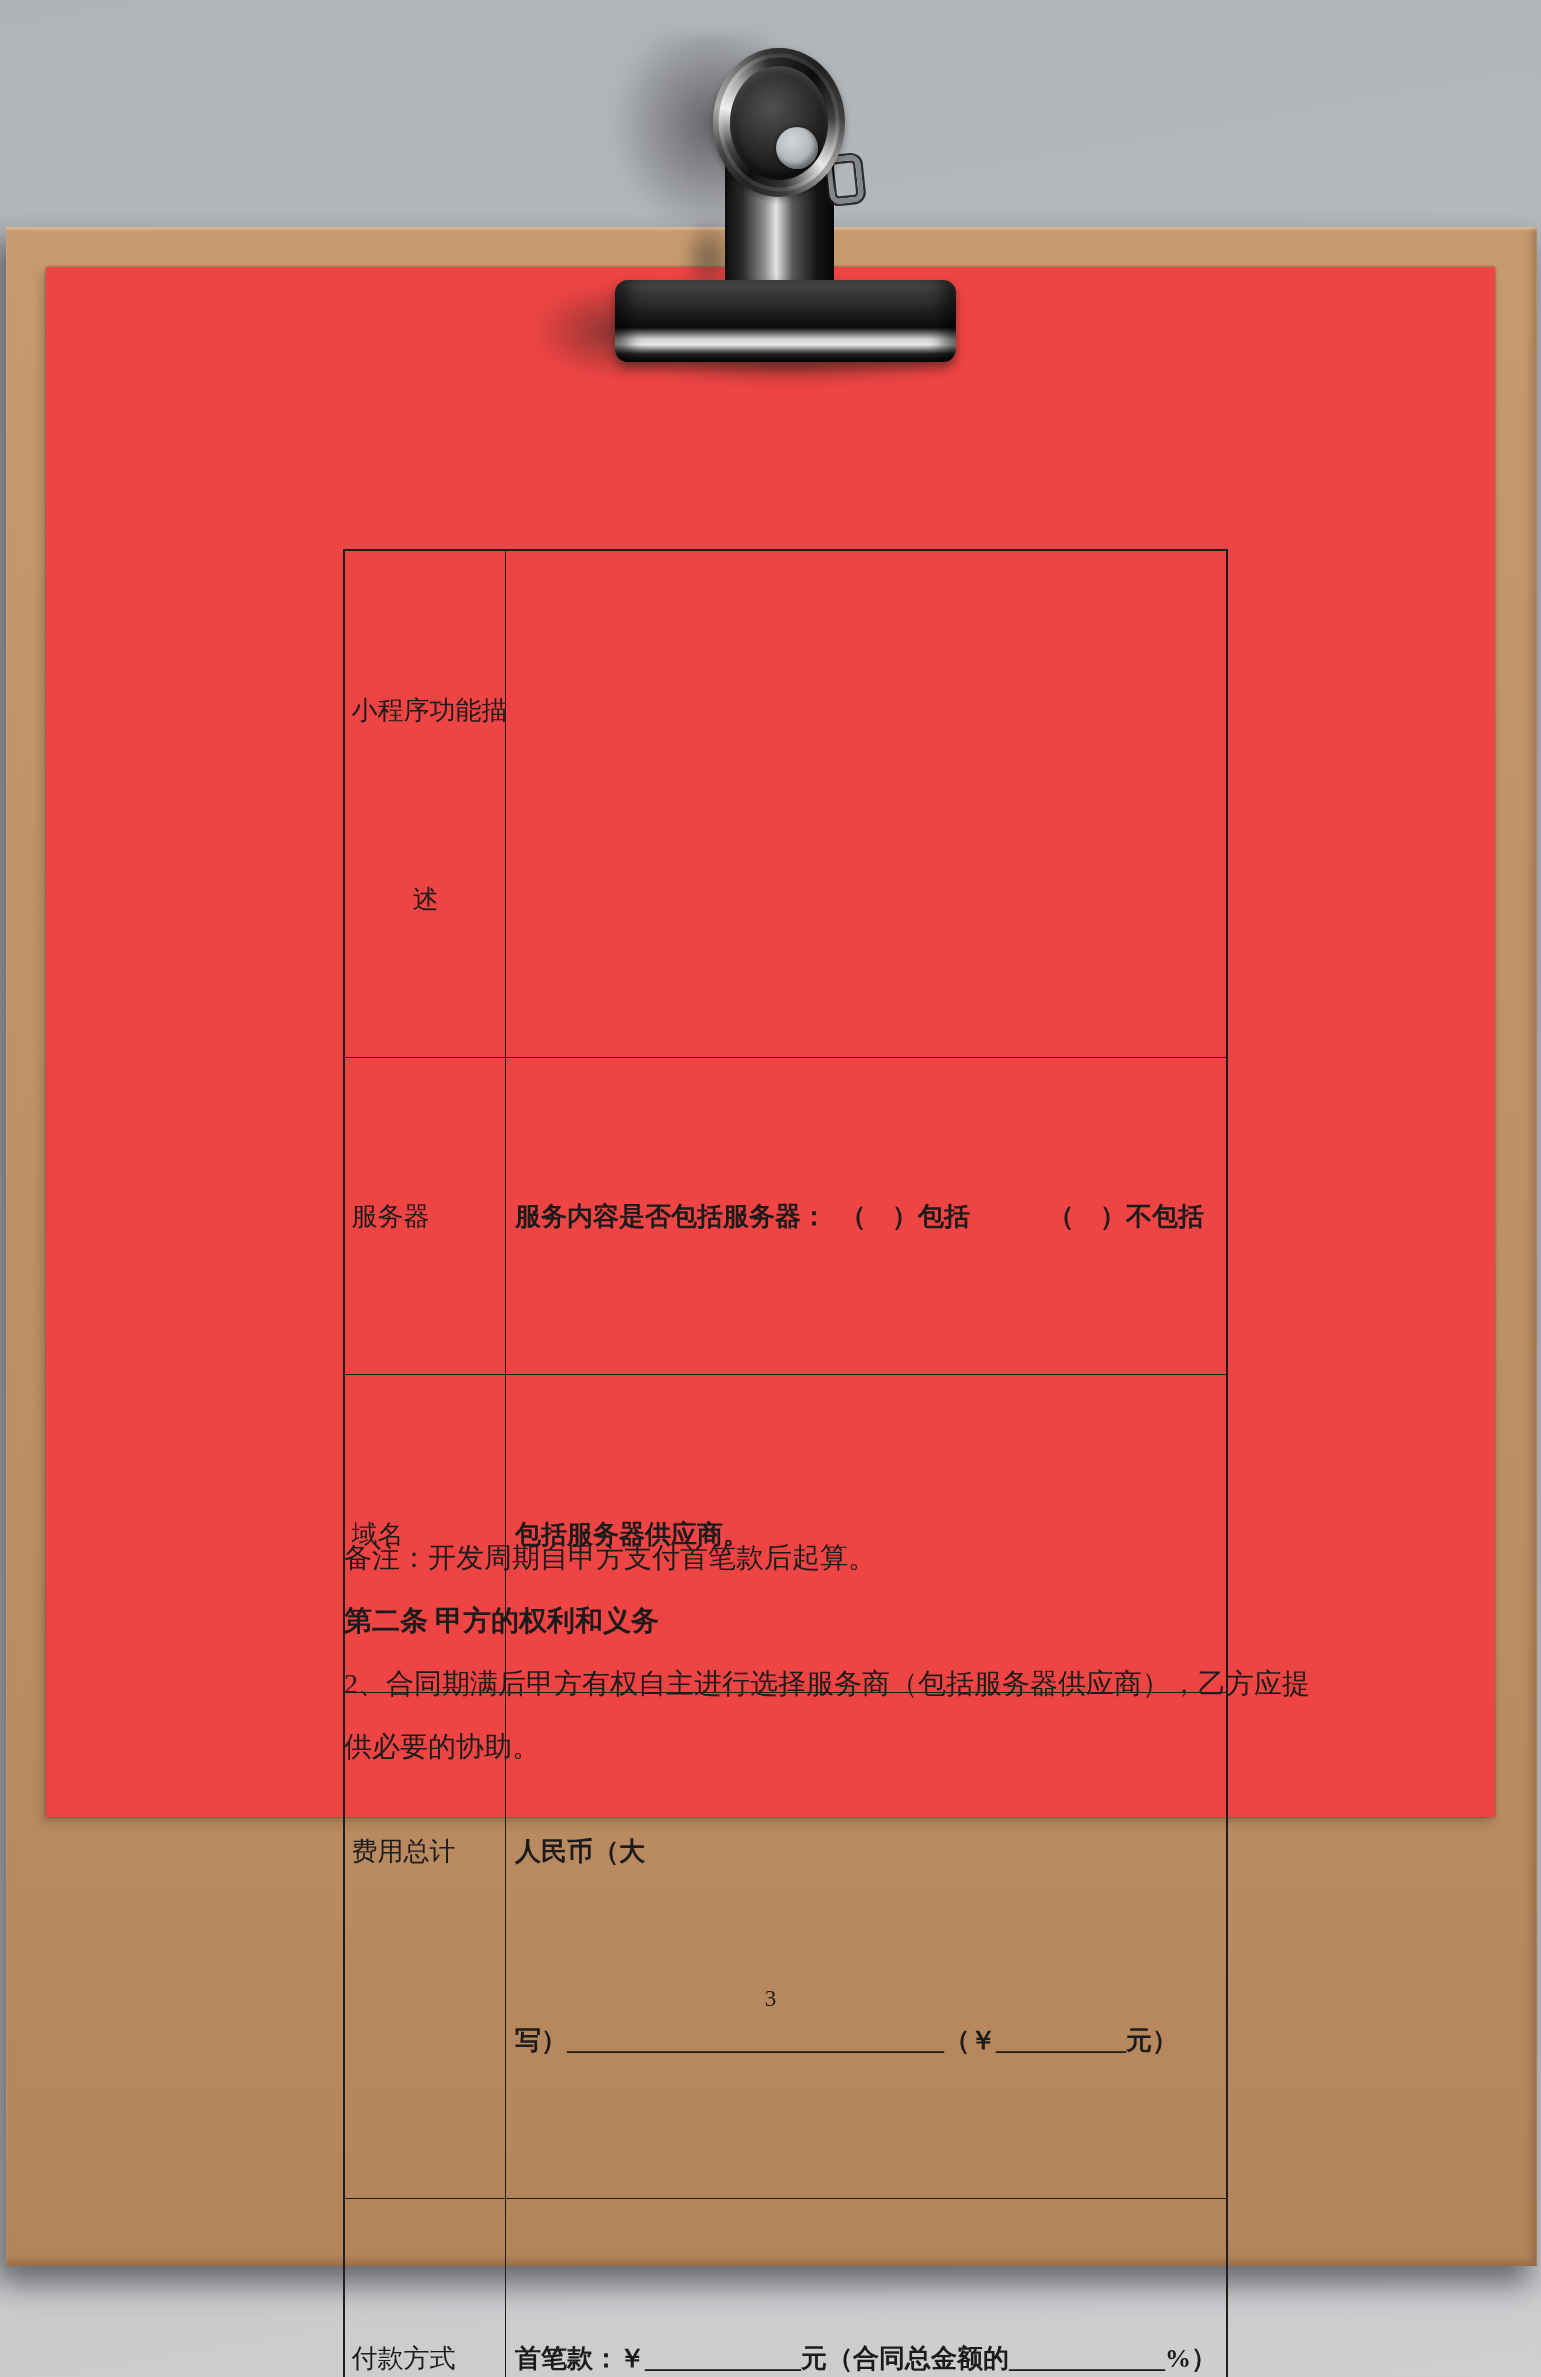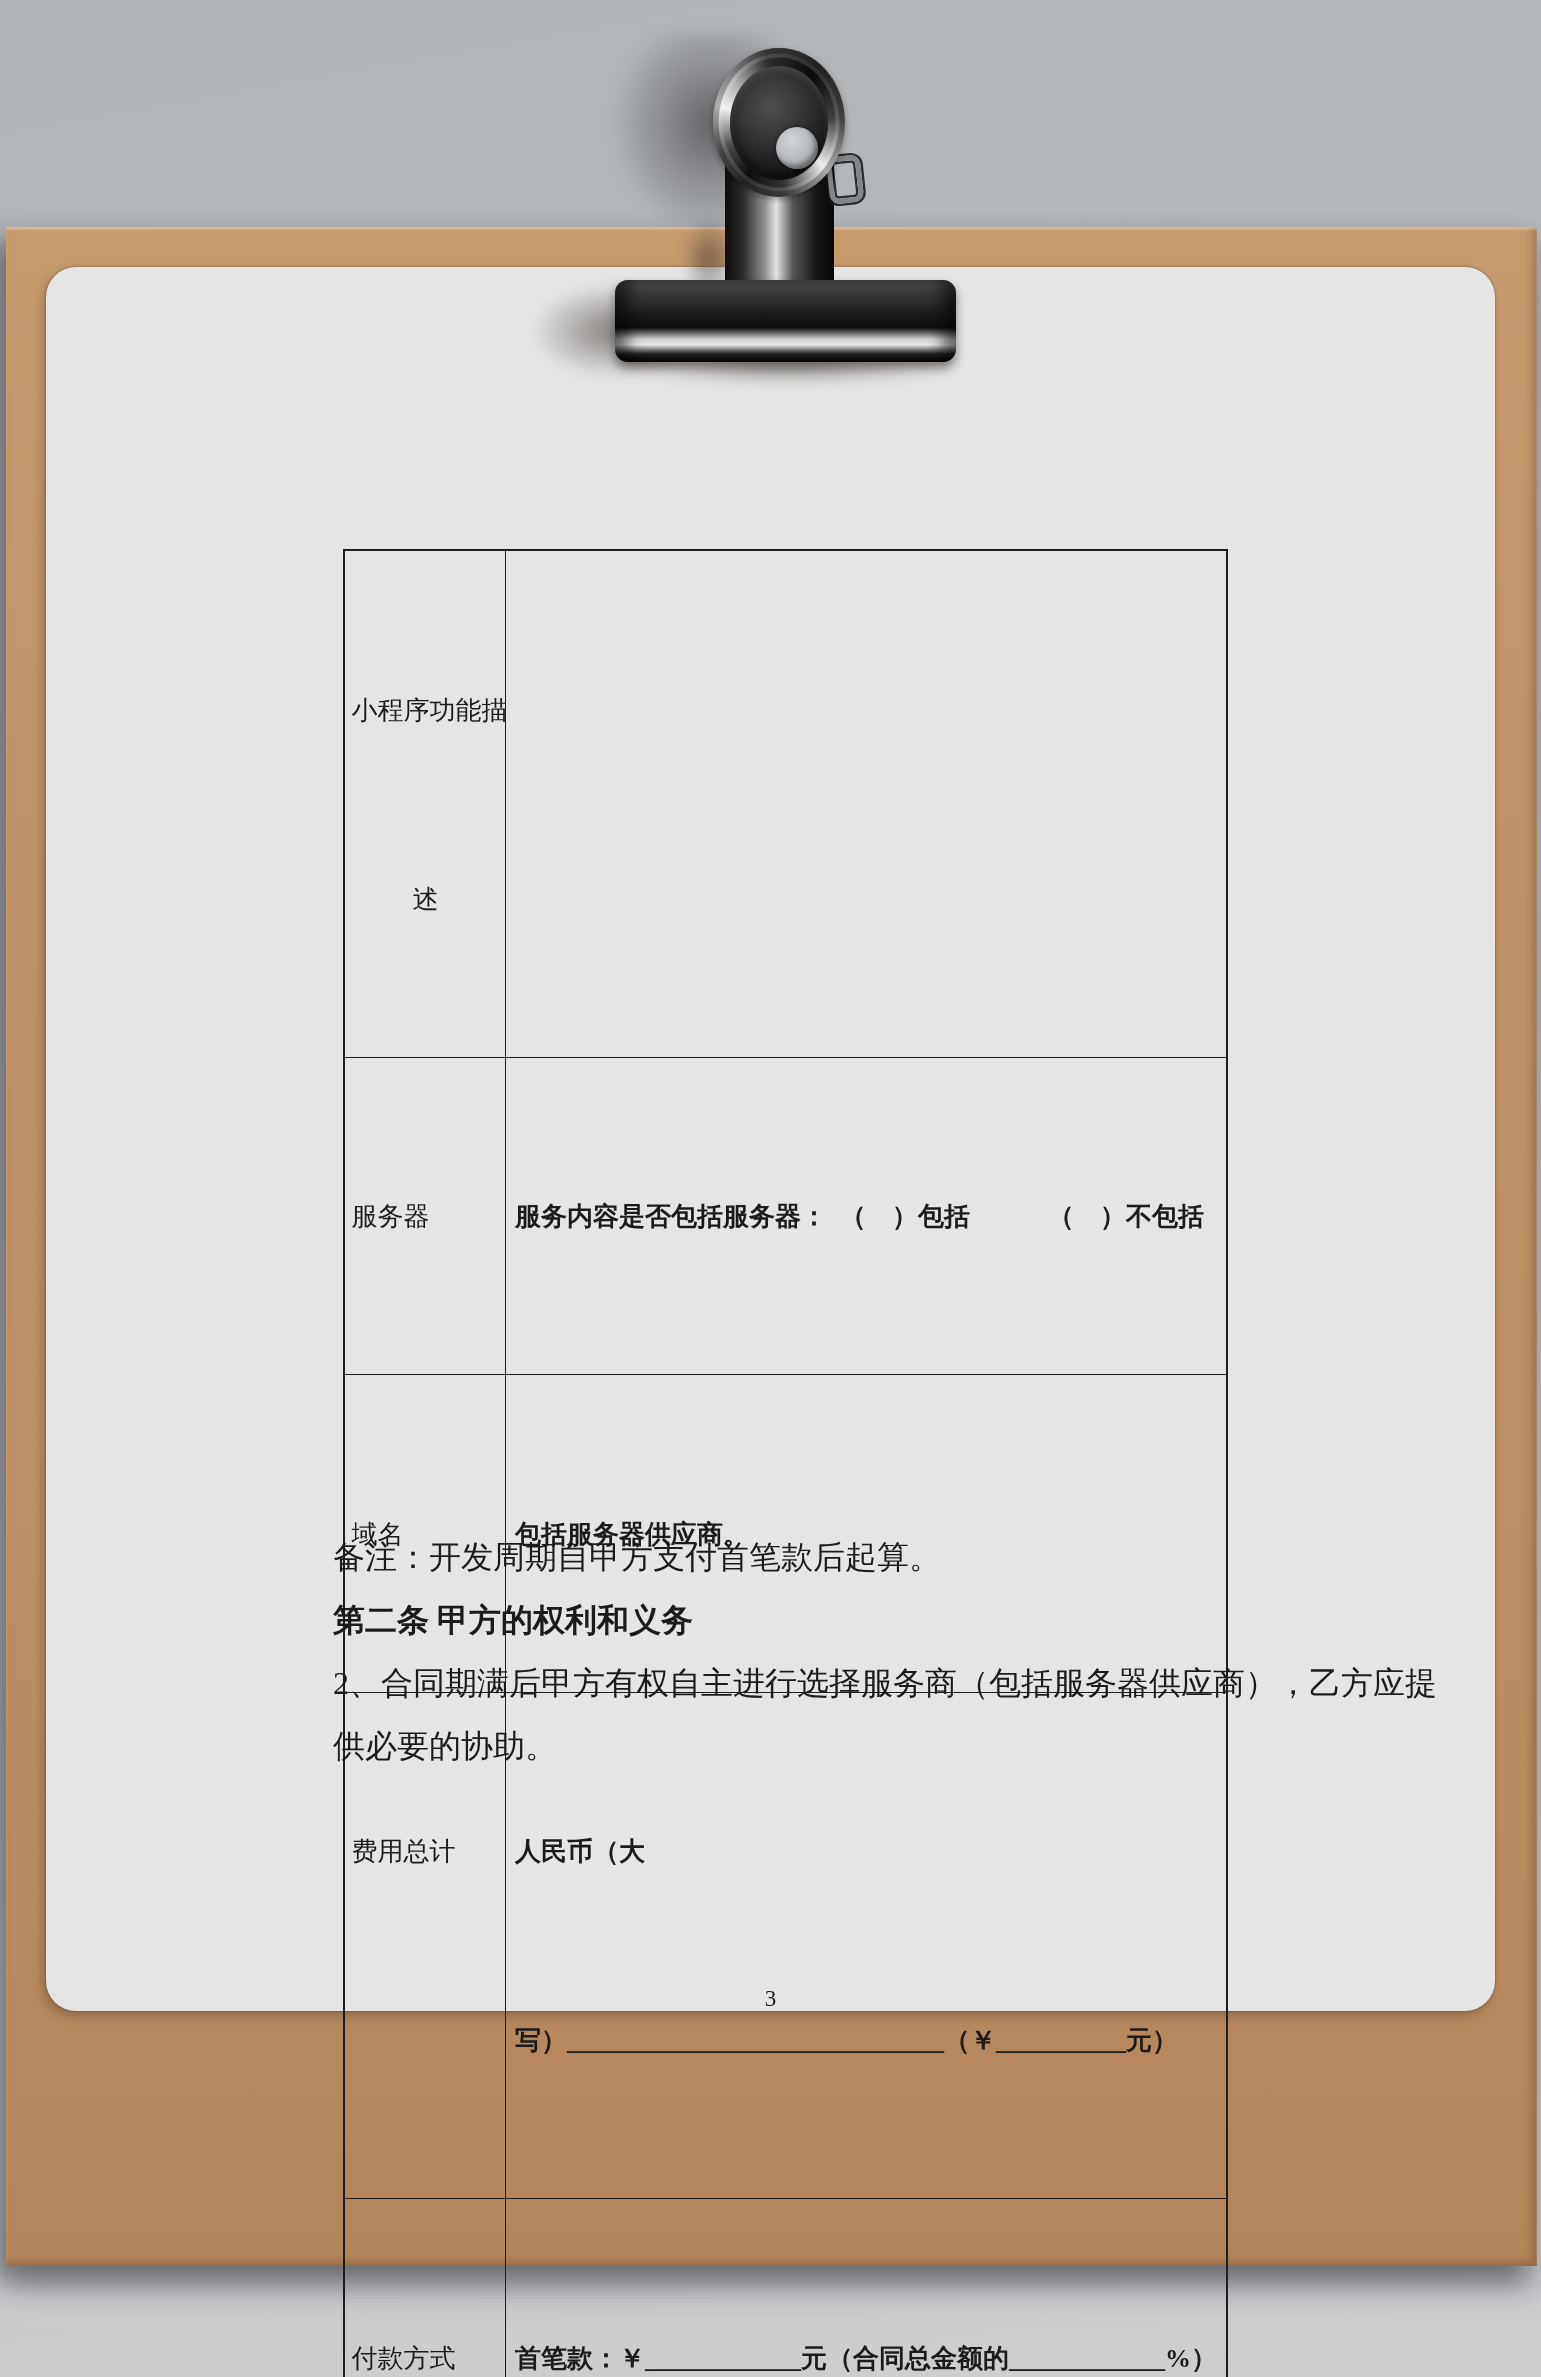--- a/index.html
+++ b/index.html
@@ -11,24 +11,23 @@
   }
   
   .board{
     position:absolute;left:6.4px;top:227px;width:1531px;height:2039px;z-index:2;
     background:linear-gradient(180deg,#c89b6f 0%,#c2946a 25%,#bd8e63 65%,#b4855a 100%);
     box-shadow:-13px 14.4px 24px rgba(45,45,52,0.45), 0 21px 30.5px rgba(45,45,52,0.30),
                inset 0 2.4px 2.4px rgba(255,236,210,0.45), inset -4.8px -4px 8px rgba(80,52,26,0.35);
   }
   
   .paper{
-    position:absolute;left:46px;top:267px;width:1449px;height:1744px;z-index:3;
-    background:#e5e5e5;
+    position:absolute;left:46px;top:267px;width:1449px;height:1550px;z-index:3;
+    background:#ef4444;
     box-shadow:0 0 2.4px rgba(40,30,18,0.55), -4px 5.6px 9.6px rgba(70,52,32,0.28);
-    border-radius:30px;
   }
   
   table.contract{
     position:absolute;left:297px;top:282px;width:884px;
     border-collapse:collapse;table-layout:fixed;
     border:2.4px solid #1e1e1e;
   }
   table.contract td{
     border:1.6px solid #1e1e1e;vertical-align:top;
     font-size:26px;line-height:63px;white-space:pre;overflow:hidden;
@@ -36,22 +35,22 @@
   td.label-cell{padding:1.6px 4.8px 0 6.4px;}
   td.value-cell{padding:1.6px 3.2px 0 9.6px;font-weight:bold;}
   tr.r1{height:128px}
   tr.r2{height:68px}
   tr.r3{height:68px}
   tr.r4{height:132px}
   tr.r5{height:381px}
   .center-line{text-align:center;}
   
   .below-table{
-    position:absolute;left:287px;top:1259px;width:903px;
-    font-size:32px;line-height:63px;
+    position:absolute;left:298px;top:1259px;width:903px;
+    font-size:28px;line-height:63px;
   }
   .below-table div{white-space:pre;}
   .bold{font-weight:bold;}
   .page-number{
     position:absolute;left:0;top:1700px;width:100%;
     text-align:center;font-size:23px;line-height:63px;
   }
   
   .clip-wall-shadow{
     position:absolute;left:612px;top:34px;width:161px;height:201px;z-index:1;

